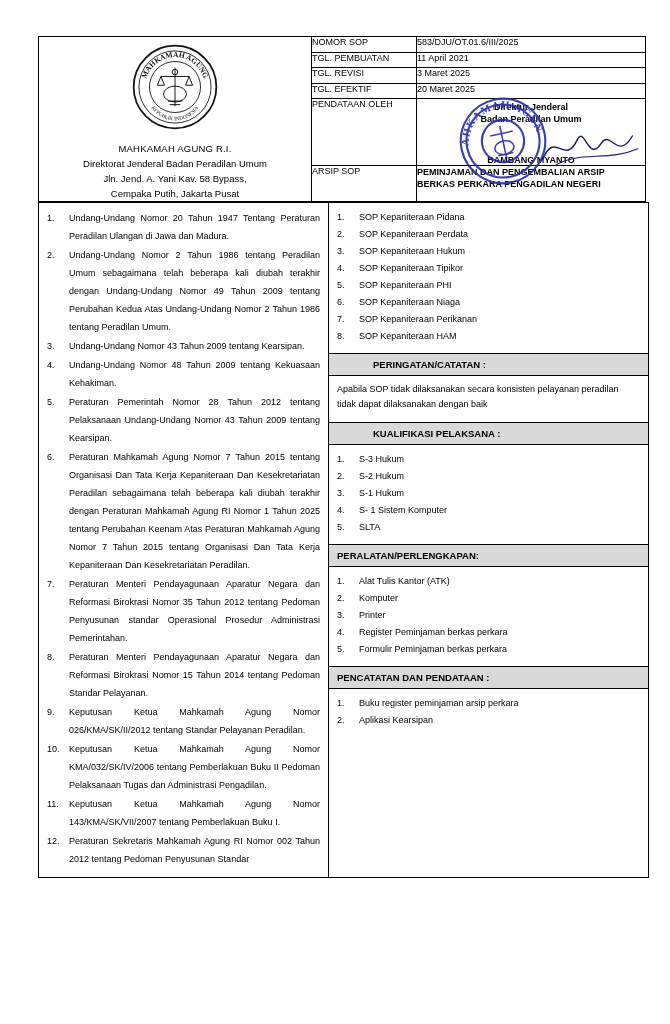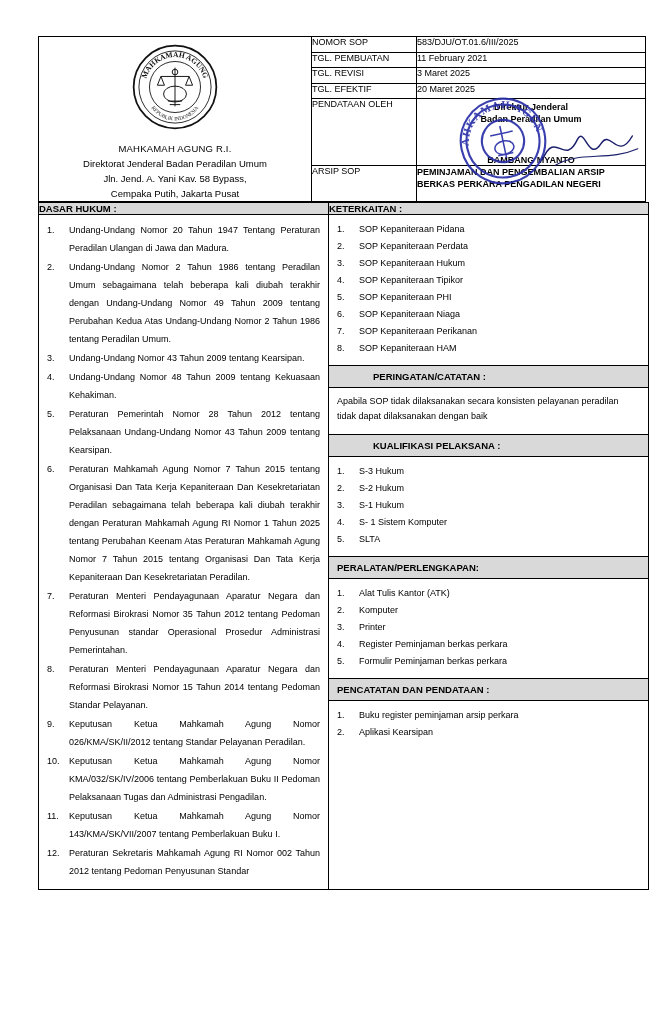--- a/index.html
+++ b/index.html
@@ -193,21 +193,21 @@
           <div>Direktorat Jenderal Badan Peradilan Umum</div>
           <div>Jln. Jend. A. Yani Kav. 58 Bypass,</div>
           <div>Cempaka Putih, Jakarta Pusat</div>
         </div>
       </td>
       <td class="hdr-label">NOMOR SOP</td>
       <td class="hdr-value">583/DJU/OT.01.6/III/2025</td>
     </tr>
     <tr>
       <td class="hdr-label">TGL. PEMBUATAN</td>
-      <td class="hdr-value">11 February 2021</td>
+      <td class="hdr-value">11 April 2021</td>
     </tr>
     <tr>
       <td class="hdr-label">TGL. REVISI</td>
       <td class="hdr-value">3 Maret 2025</td>
     </tr>
     <tr>
       <td class="hdr-label">TGL. EFEKTIF</td>
       <td class="hdr-value">20 Maret 2025</td>
     </tr>
     <tr>
@@ -245,24 +245,20 @@
     </tr>
     <tr>
       <td class="hdr-label">ARSIP SOP</td>
       <td class="nama-sop-value">PEMINJAMAN DAN PENGEMBALIAN ARSIP BERKAS PERKARA PENGADILAN NEGERI</td>
     </tr>
   </tbody>
     </table>
 
   <table class="doc">
     <tbody>
-        <tr>
-      <td class="sec-head left-col">DASAR HUKUM :</td>
-      <td class="sec-head right-col">KETERKAITAN :</td>
-    </tr>
     <tr>
       <td class="body-cell left-col">
         <ol class="num">
           <li>Undang-Undang Nomor 20 Tahun 1947 Tentang Peraturan Peradilan Ulangan di Jawa dan Madura.</li>
           <li>Undang-Undang Nomor 2 Tahun 1986 tentang Peradilan Umum sebagaimana telah beberapa kali diubah terakhir dengan Undang-Undang Nomor 49 Tahun 2009 tentang Perubahan Kedua Atas  Undang-Undang Nomor 2 Tahun 1986 tentang Peradilan Umum.</li>
           <li>Undang-Undang Nomor 43 Tahun 2009 tentang Kearsipan.</li>
           <li>Undang-Undang Nomor 48 Tahun 2009 tentang Kekuasaan Kehakiman.</li>
           <li>Peraturan Pemerintah Nomor 28 Tahun 2012 tentang Pelaksanaan Undang-Undang Nomor 43 Tahun 2009 tentang Kearsipan.</li>
           <li>Peraturan Mahkamah Agung Nomor 7 Tahun 2015 tentang Organisasi Dan Tata Kerja Kepaniteraan Dan Kesekretariatan Peradilan sebagaimana telah beberapa kali diubah terakhir dengan Peraturan Mahkamah Agung RI Nomor 1 Tahun 2025 tentang Perubahan Keenam Atas Peraturan Mahkamah Agung Nomor 7 Tahun 2015 tentang Organisasi Dan Tata Kerja Kepaniteraan Dan Kesekretariatan Peradilan.</li>
           <li>Peraturan Menteri Pendayagunaan Aparatur Negara dan Reformasi Birokrasi Nomor 35 Tahun 2012 tentang Pedoman Penyusunan standar Operasional Prosedur Administrasi Pemerintahan.</li>

